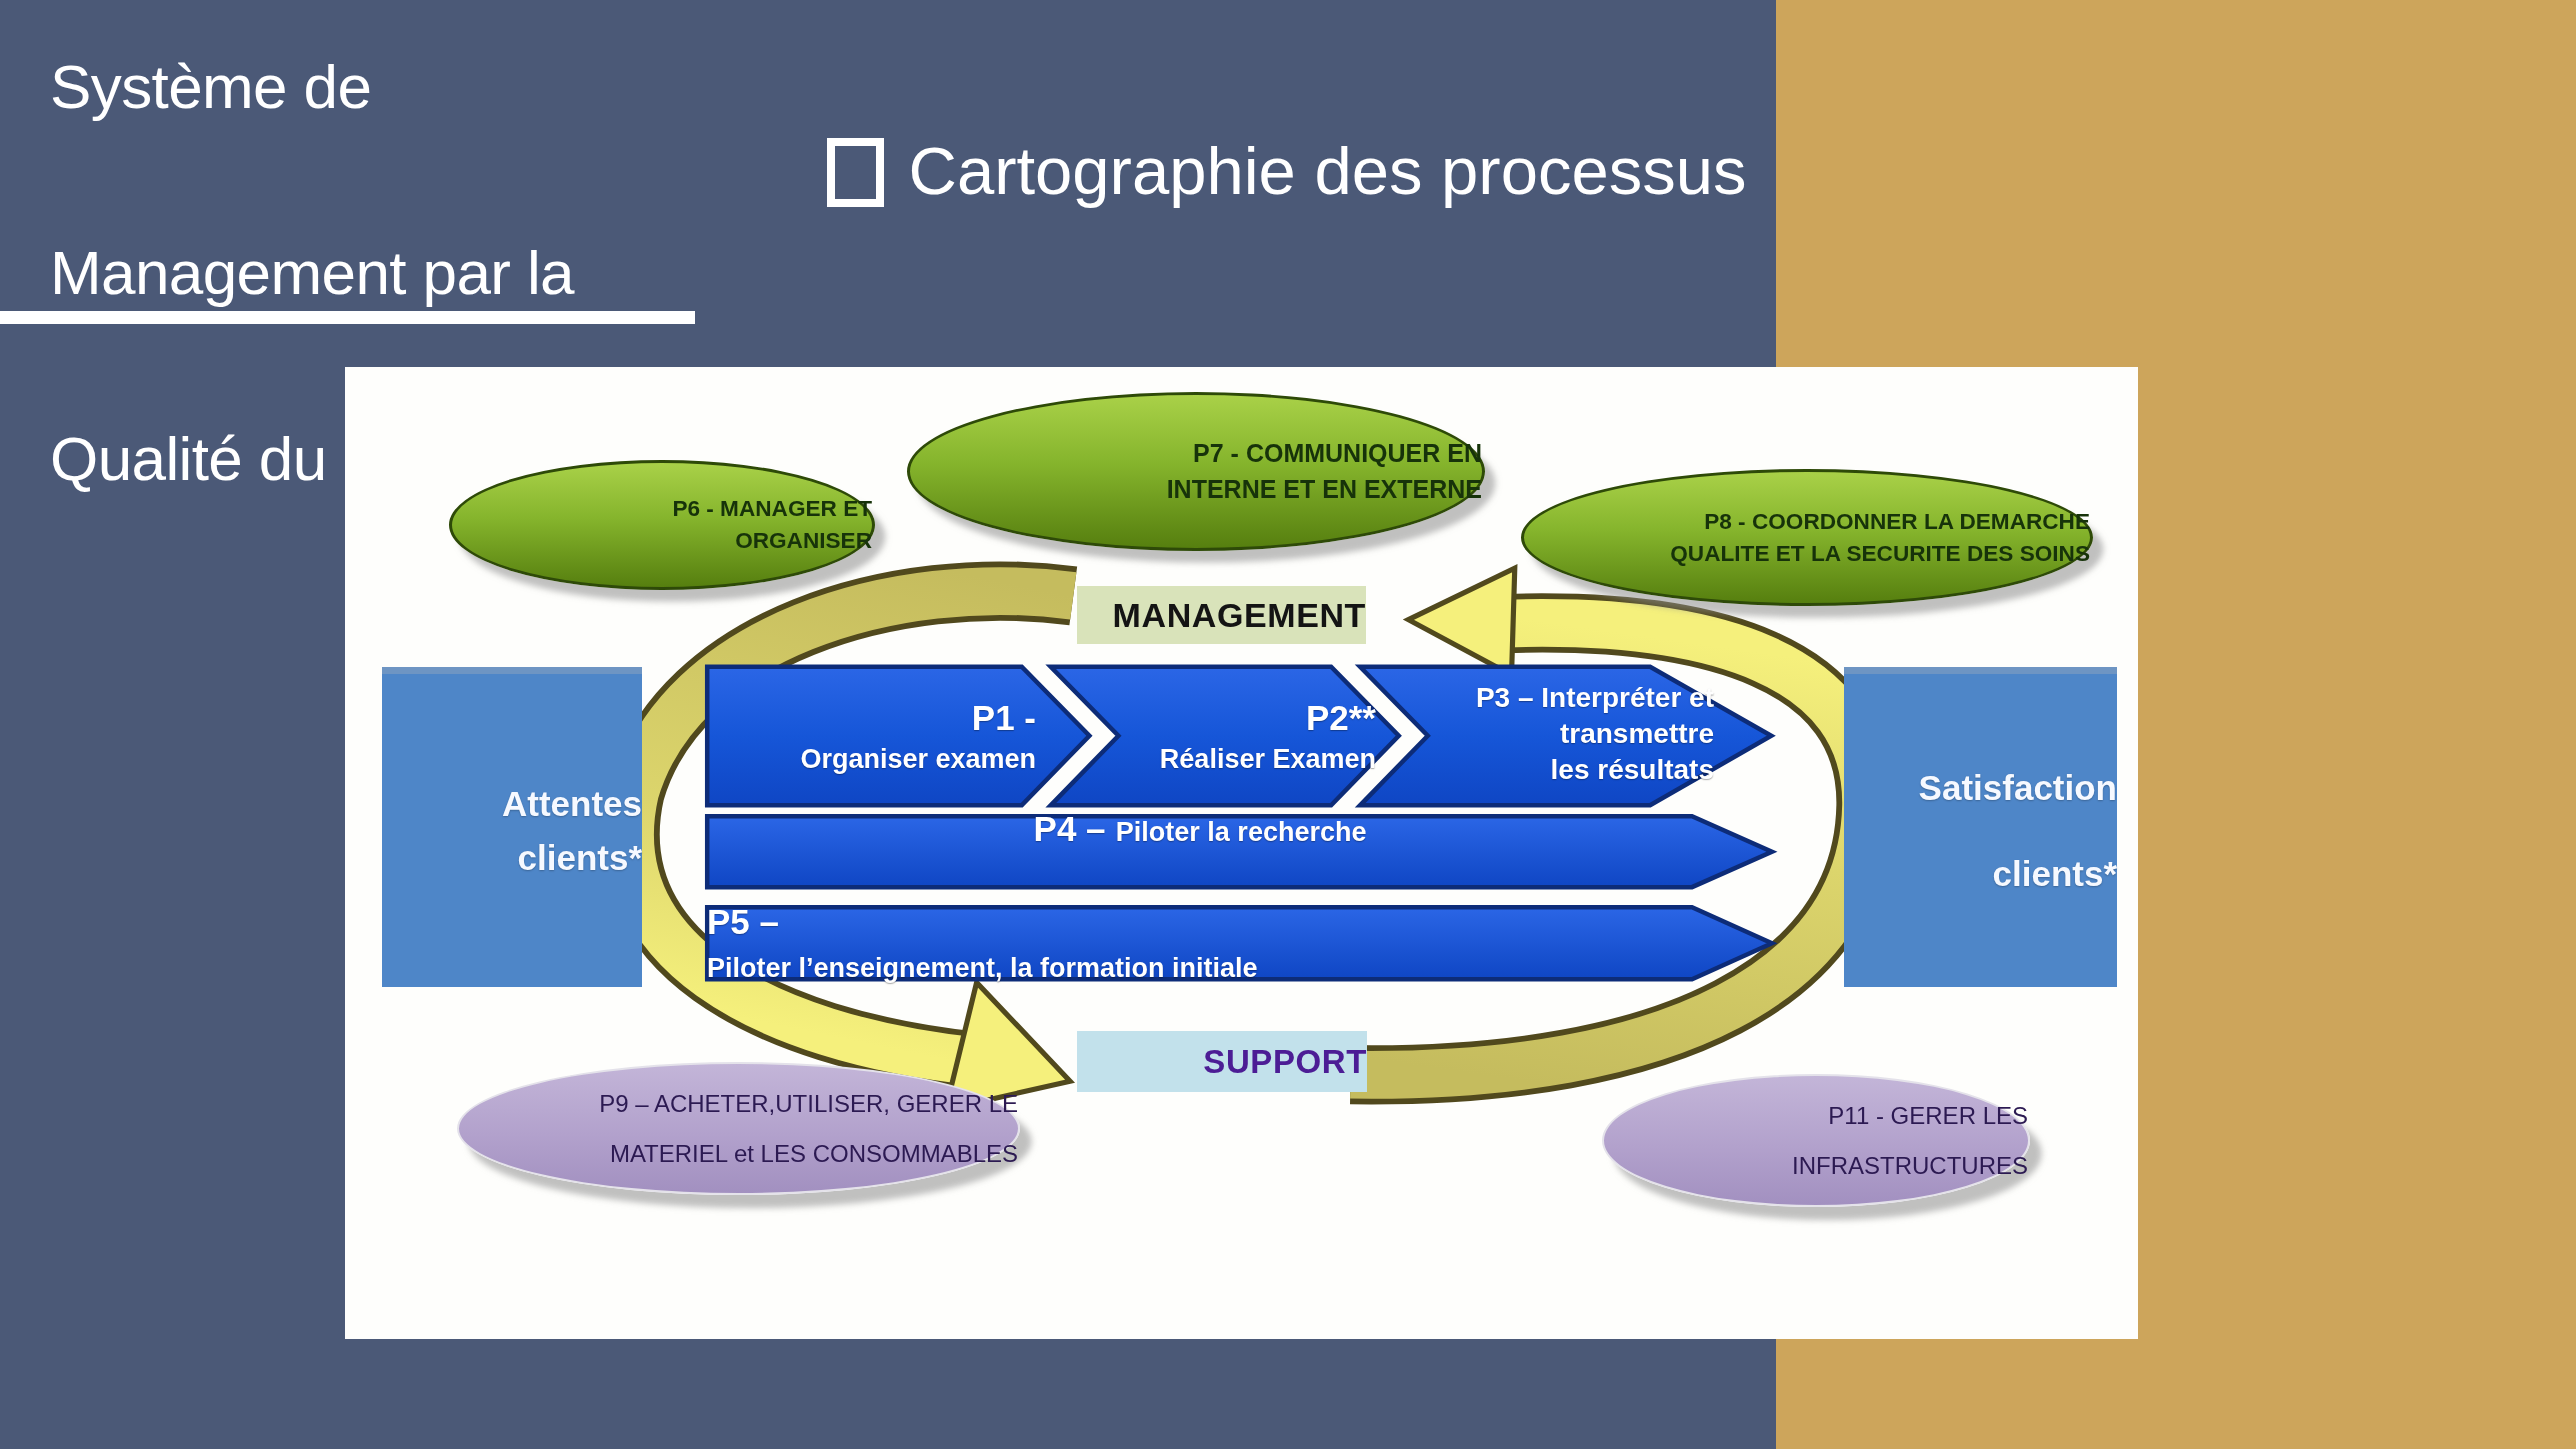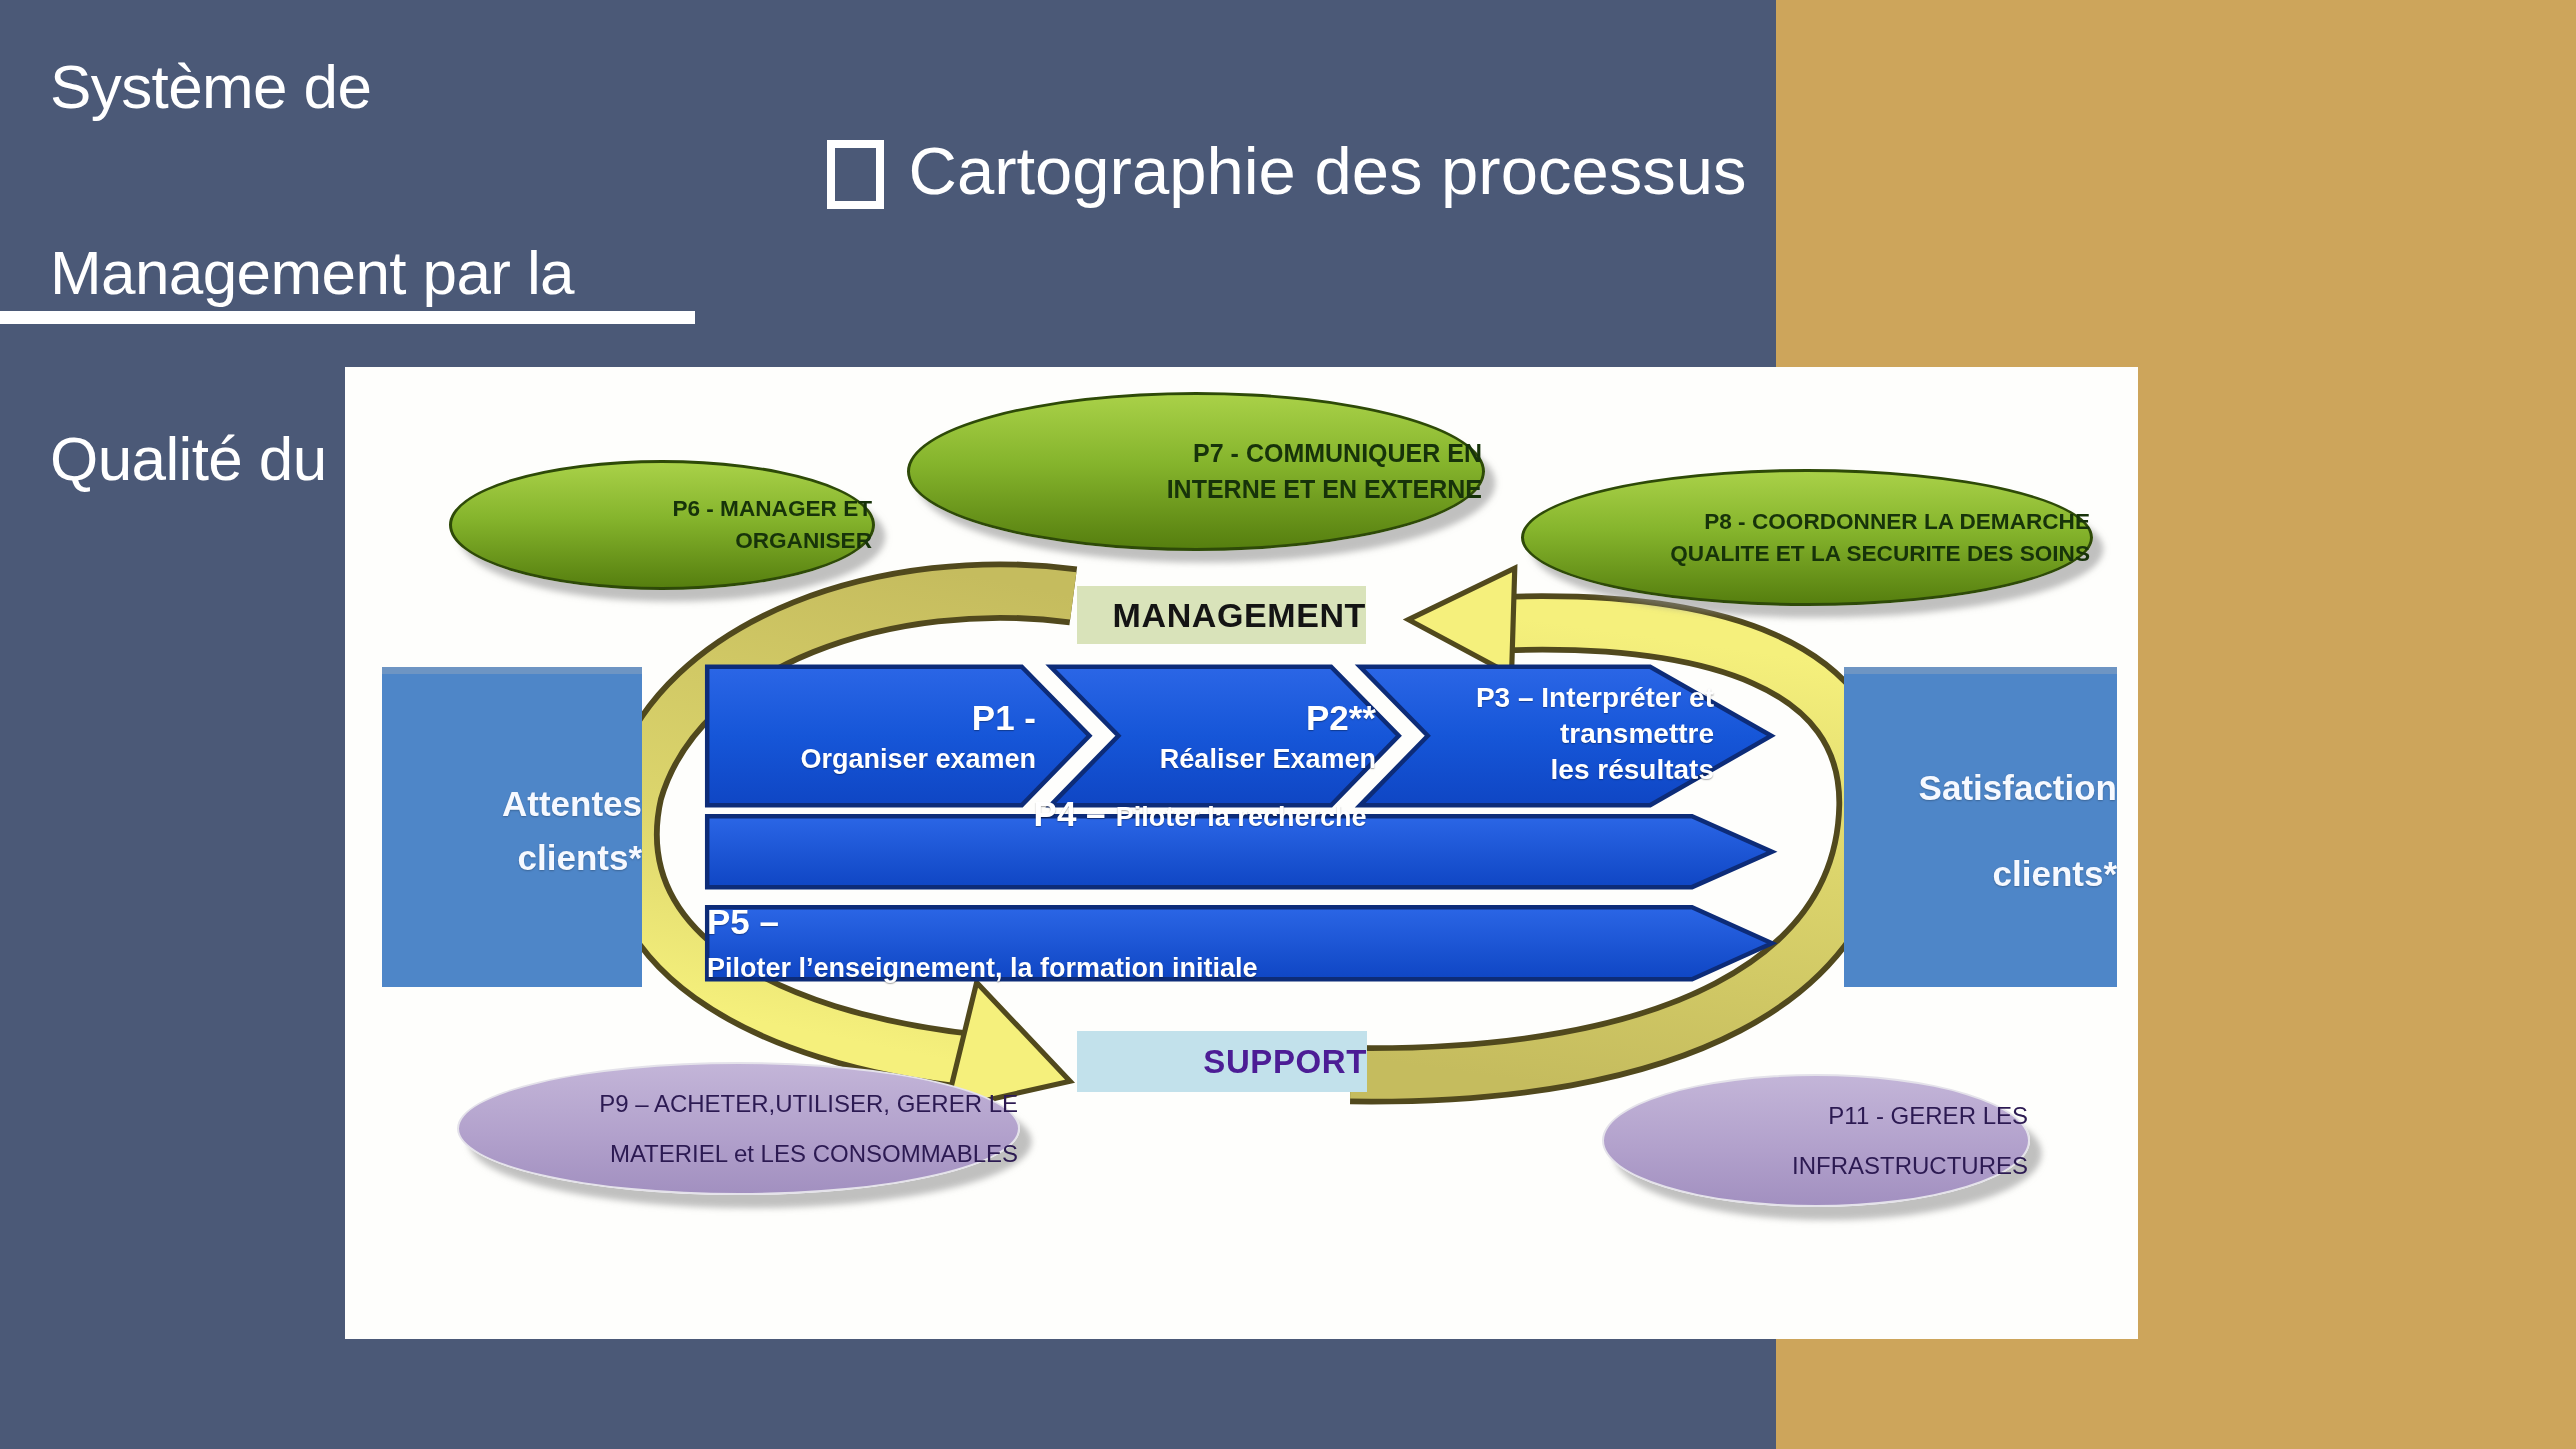--- a/index.html
+++ b/index.html
@@ -2,21 +2,21 @@
 <html style="font-size:10.3px"><head>
 <meta charset="utf-8">
 <style>
   html,body{margin:0;padding:0;background:#222;}
   .slide{position:relative;width:2576px;height:1450px;overflow:hidden;
          background:#4b5977;font-family:"Liberation Sans",sans-serif;}
   .gold-band{position:absolute;top:0;height:100%;background:#cda55b;}
   .title{position:absolute;left:50px;top:40px;color:#fff;font-size:62px;
          line-height:93px;font-weight:400;letter-spacing:-0.6px;white-space:pre;}
   .title-underline{position:absolute;left:0;top:311px;width:695px;height:13px;background:#fff;}
-  .heading{position:absolute;left:827px;top:132px;display:flex;align-items:flex-end;gap:24.5px;color:#fff;}
+  .heading{position:absolute;left:827px;top:132px;display:flex;align-items:center;gap:24.5px;color:#fff;}
   .heading .cbx{width:41px;height:53px;border:8.4px solid #fff;margin-top:3.9px;}
   .heading .htxt{font-size:67px;font-weight:400;}
   .panel{position:absolute;left:345px;top:367px;width:1793px;height:972px;background:#fefefc;}
   .panel svg{position:absolute;left:0;top:0;}
   .abs{position:absolute;display:flex;flex-direction:column;align-items:flex-end;justify-content:center;text-align:center;}
   .oval-green{border-radius:50%;border:3.2px solid #2e4a08;
       background:linear-gradient(180deg,#a9d148 0%,#85b42c 45%,#567f0f 100%);
       box-shadow:10.3px 11.6px 6.4px rgba(140,140,140,.55);color:#17330a;font-weight:bold;}
   .oval-purple{border-radius:50%;border:2.6px solid #e4e2ea;
       background:linear-gradient(180deg,#c3b5d8 0%,#b2a1cc 55%,#a globally290c0 100%);
@@ -137,21 +137,21 @@
     </div>
     <div class="abs arr-text" style="left:747px;top:300px;width:284px;height:139px;gap:6.4px;">
       <span class="arr-num">P2**</span>
       <span class="arr-lbl">Réaliser Examen</span>
     </div>
     <div class="abs arr-text p3block" style="left:1066px;top:295px;width:303px;height:143px;">
       <span>P3 – Interpréter et</span>
       <span>transmettre</span>
       <span>les résultats</span>
     </div>
-    <div class="abs arr-text row" style="left:362px;top:427px;width:986px;height:71px;text-align:center;">
+    <div class="abs arr-text row" style="left:362px;top:442px;width:986px;height:71px;text-align:center;">
       <span class="arr-num">P4 –</span>
       <span class="arr-lbl">Piloter la recherche</span>
     </div>
     <div class="abs arr-text row" style="left:362px;top:540px;width:986px;height:72px;flex-direction:column;">
       <span class="arr-num">P5 –</span>
       <span class="arr-lbl">Piloter l’enseignement, la formation initiale</span>
     </div>
 
     <div class="abs oval-purple p-f36" style="left:112px;top:695px;width:559px;height:129px;">
       <span class="ov-l1">P9 – ACHETER,UTILISER, GERER LE</span>

